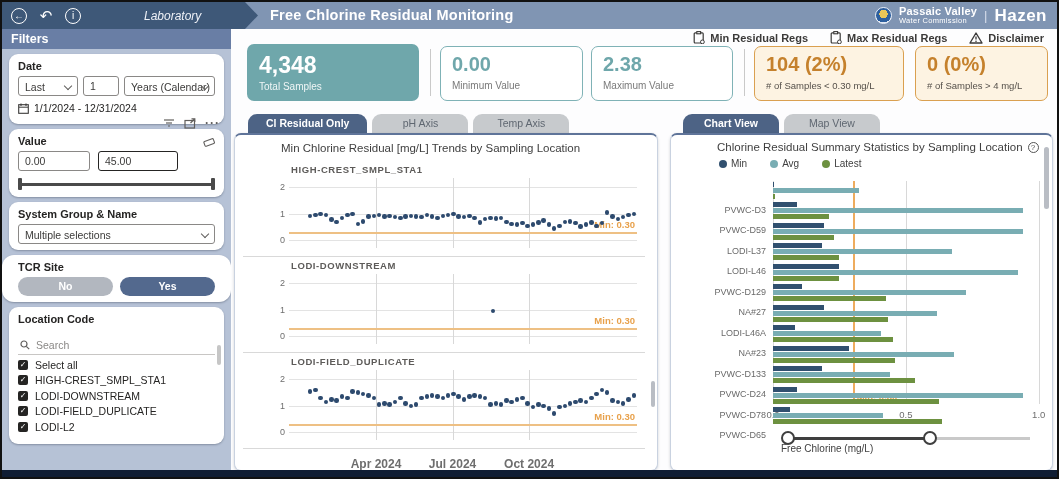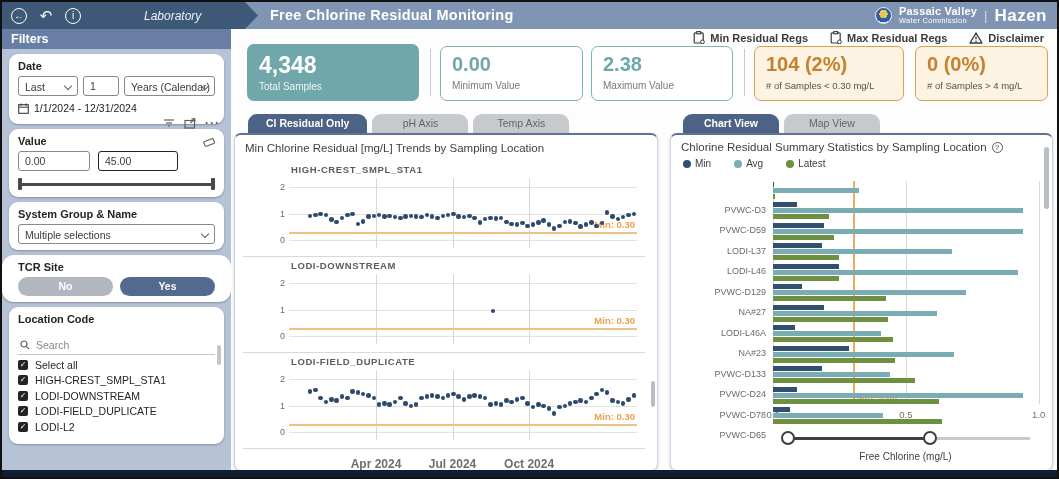--- a/index.html
+++ b/index.html
@@ -75,21 +75,21 @@
     gap:22px; align-items:center; }
   .regs-item { display:flex; align-items:center; gap:5px; font-size:11px; font-weight:bold; color:#3b3a39; cursor:pointer; }
 
   
   .tabs { position:absolute; display:flex; gap:5px; }
   .tabs-left { left:246px; top:112px; } .tabs-right { left:681px; top:112px; }
   .tab { height:19px; line-height:19px; padding:0 18px; border-radius:9px 9px 0 0; font-size:10.5px;
     background:#c7cacd; color:#5f6771; cursor:pointer; min-width:96px; text-align:center; }
   .tab.active { background:#4d6385; color:#fff; font-weight:bold; }
   .panel { position:absolute; background:#fff; border:1px solid #c9d2e0; border-top:2px solid #5f7499;
-    border-radius:7px; box-shadow:0 1px 3px rgba(40,50,70,.2); }
+    border-radius:7px; box-shadow:0 1px 3px rgba(40,50,70,.2);padding-left:36px; }
   .panel-left { left:232px; top:131px; width:424px; height:338px; }
   .panel-right { left:668px; top:131px; width:383px; height:338px; }
   .panel-title { padding:7px 10px 0 10px; font-size:11.5px; color:#3f3f3f; }
 
   
   #trend-charts { position:absolute; top:26px; left:8px; right:12px; bottom:2px; }
   .trend-panel { position:relative; height:96px; border-bottom:1px solid #d9d9d9; }
   .trend-panel:last-of-type { border-bottom:none; }
   .tp-title { margin-left:48px; padding-top:3px; font-size:9.5px; font-weight:bold; color:#5d5b59; letter-spacing:.6px; }
   .tp-plot { position:absolute; left:46px; right:8px; top:17px; bottom:8px; }
@@ -118,21 +118,21 @@
   #bar-gridwrap { position:absolute; left:102px; right:0; top:0; bottom:18px; }
   .bgl { position:absolute; top:0; bottom:0; width:1px; background:#d8d8d8; }
   .bgl.orange { width:2px; background:#eeac5e; }
   .bxlab { position:absolute; bottom:-16px; transform:translateX(-50%); font-size:9.5px; color:#6e6e6e; }
   .bar-reflabel { position:absolute; bottom:2px; font-size:9.5px; font-weight:bold; color:#e8a14b; }
   .slider2 { position:absolute; left:110px; right:22px; bottom:24px; height:15px; }
   .slider2 .trk-dark { position:absolute; top:6px; height:2.5px; background:#3f3f3f; left:5px; }
   .slider2 .trk-lite { position:absolute; top:6px; height:2.5px; background:#c9c9c9; right:0; }
   .slider2 .knob { position:absolute; top:0; width:14px; height:14px; border-radius:50%; background:#fff;
     border:2px solid #3f3f3f; cursor:pointer; }
-  .slider2-label { position:absolute; left:110px; right:22px; bottom:8px; text-align:center; font-size:10px; color:#404040; }
+  .slider2-label { position:absolute; left:110px; right:22px; bottom:16px; font-size:10px; color:#404040; }
   .vscroll { position:absolute; width:5px; background:#b9bdc4; border-radius:3px; cursor:pointer; }
 
   .footer-strip { position:absolute; left:0; right:0; bottom:0; height:7px; background:#101d33; }
   svg { display:block; }
 </style>
 </head>
 <body>
 
 <div class="app">
 

